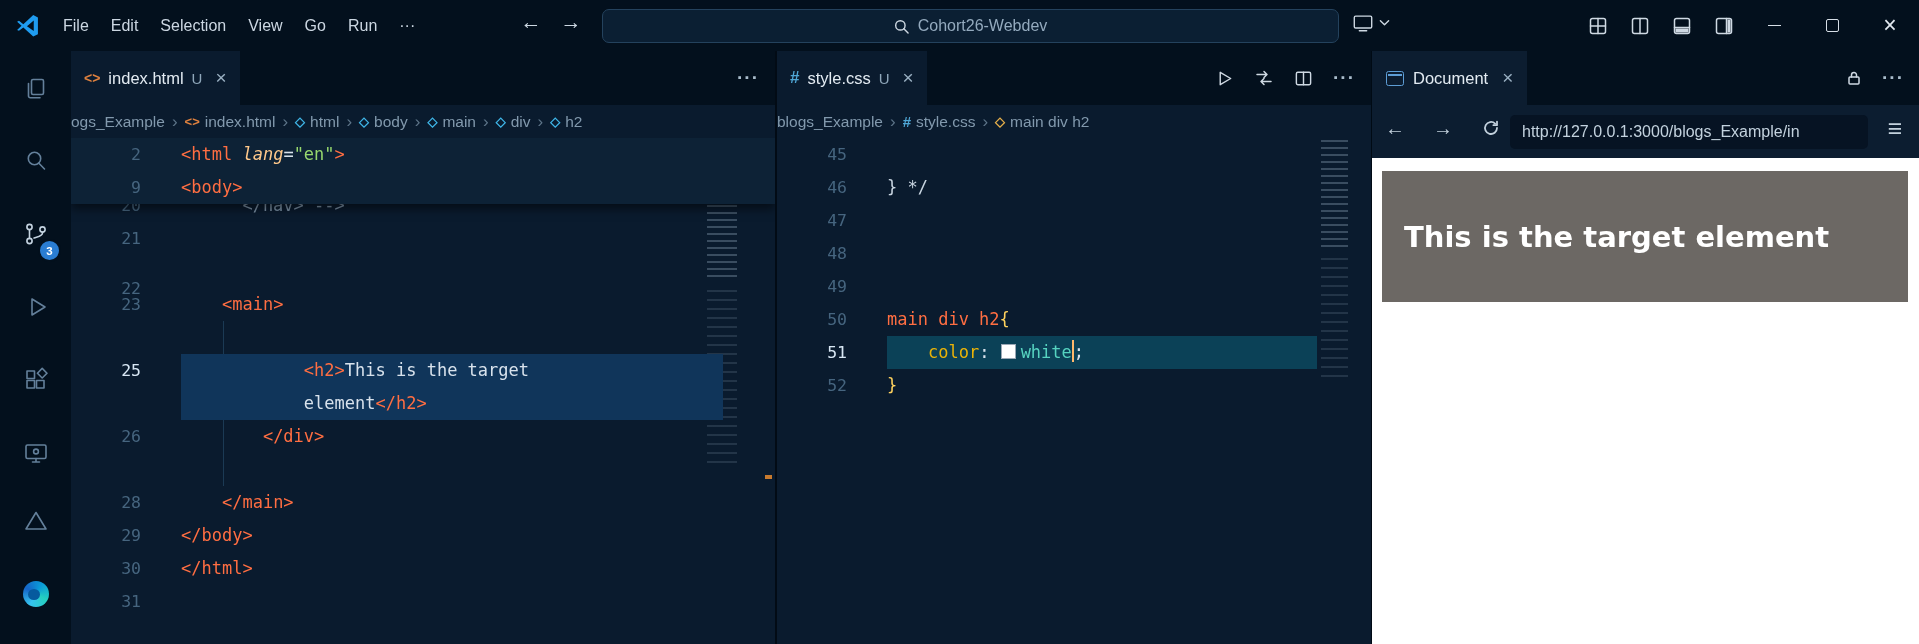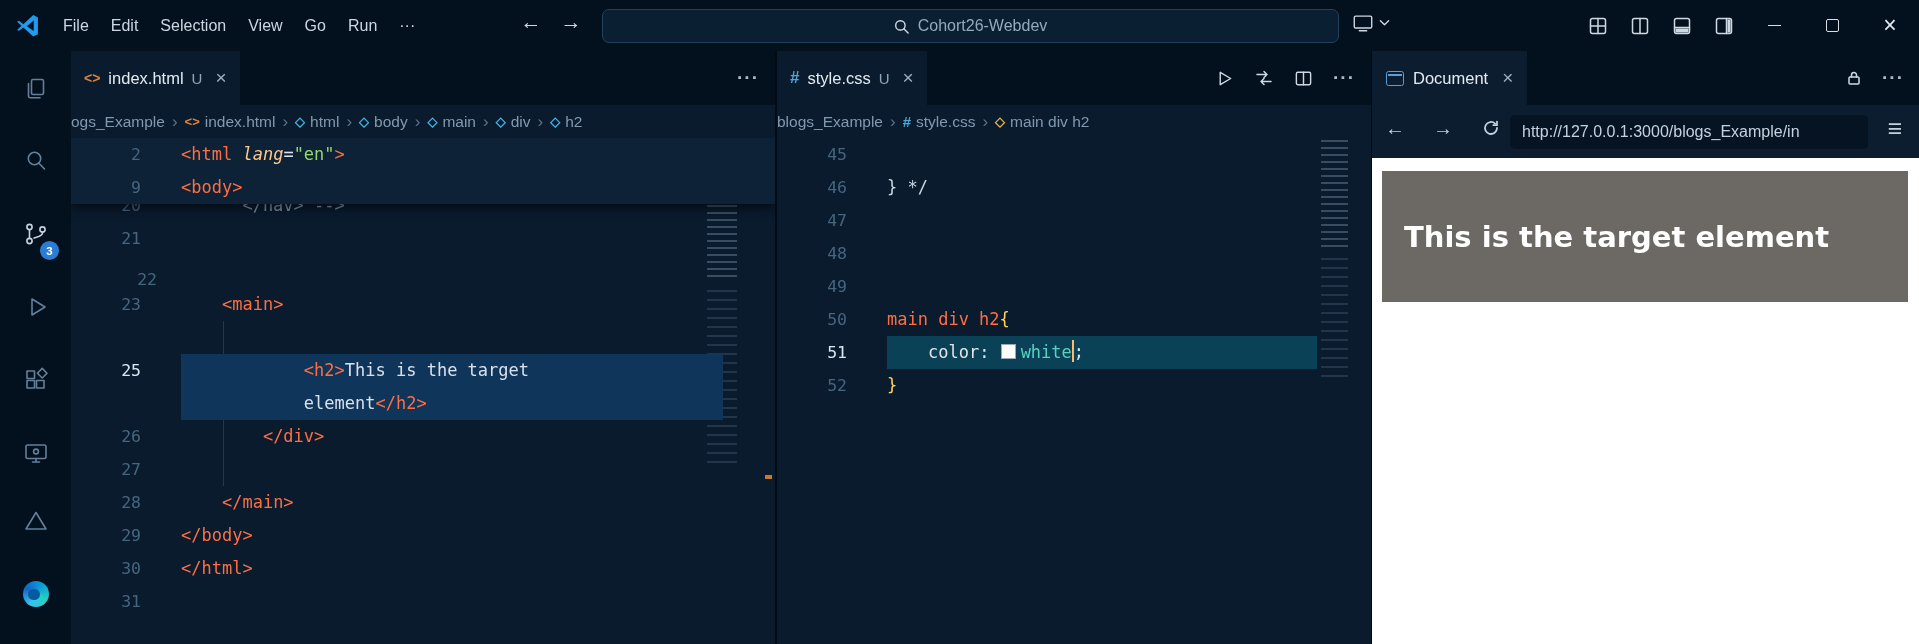--- a/index.html
+++ b/index.html
@@ -71,21 +71,21 @@
   .hl-blue{background:#10355a;}
   .hl-teal{background:#0b4157;}
   .tk-tag{color:#ff6e42;}
   .tk-attr{color:#ffc98b;font-style:italic;}
   .tk-string{color:#97d86e;}
   .tk-punct{color:#d8e2ec;}
   .tk-plain{color:#d8e2ec;}
   .tk-comment{color:#7d93a8;}
   .tk-comment2{color:#c9d6e2;}
   .tk-selector{color:#ff6e42;}
-  .tk-prop{color:#e5e5e5;}
+  .tk-prop{color:#eab308;}
   .tk-value{color:#56d3c0;}
   .tk-brace{color:#ffd25e;}
   .swatch{display:inline-block;width:13px;height:13px;background:#ffffff;border:1px solid #9aa7b5;margin:0 5px -1px 1px;}
   .cursor{display:inline-block;width:2px;height:22px;background:#ffb86c;vertical-align:-4px;}
   .sticky{position:absolute;top:0;left:0;right:0;height:66px;background:#0d2236;box-shadow:0 5px 9px rgba(0,0,0,.5);z-index:3;}
   .rowswrap{position:absolute;left:0;right:0;top:0;bottom:0;z-index:1;}
   .minimap{position:absolute;top:0;bottom:0;}
   .mm-stripes{position:absolute;left:3px;right:7px;
               background:repeating-linear-gradient(to bottom,rgba(147,170,190,.35) 0 2px,transparent 2px 7px);}
   .mm-stripes.faint{background:repeating-linear-gradient(to bottom,rgba(147,170,190,.18) 0 2px,transparent 2px 9px);}
@@ -288,45 +288,41 @@
       <div class="iguide" style="left:194px;top:216px;height:66px"></div>
       <div class="rowswrap">
           <div class="row" style="top: 51px;">
             <span class="ln">20</span>
             <span class="codetext"><span class="tk-comment">      &lt;/nav&gt; --&gt;</span></span>
           </div>
           <div class="row" style="top: 84px;">
             <span class="ln">21</span>
             <span class="codetext"></span>
           </div>
-          <div class="row" style="top: 125px; margin-left: 16px;">
+          <div class="row" style="top: 134px;">
             <span class="ln">22</span>
             <span class="codetext"></span>
           </div>
           <div class="row" style="top: 150px;">
             <span class="ln">23</span>
             <span class="codetext"><span class="tk-plain">    </span><span class="tk-tag">&lt;main&gt;</span></span>
           </div>
           <div class="row" style="top: 216px;">
             <div class="linehl hl-blue" style="left: 110px; width: 542px;"></div>
             <span class="ln active">25</span>
             <span class="codetext"><span class="tk-plain">            </span><span class="tk-tag">&lt;h2&gt;</span><span class="tk-plain">This is the target</span></span>
           </div>
           <div class="row" style="top: 249px;">
             <div class="linehl hl-blue" style="left: 110px; width: 542px;"></div>
             <span class="ln"></span>
             <span class="codetext"><span class="tk-plain">            </span><span class="tk-plain">element</span><span class="tk-tag">&lt;/h2&gt;</span></span>
           </div>
           <div class="row" style="top: 282px;">
             <span class="ln">26</span>
             <span class="codetext"><span class="tk-plain">        </span><span class="tk-tag">&lt;/div&gt;</span></span>
-          </div>
-          <div class="row" style="top: 315px;">
-            <span class="ln">27</span>
-            <span class="codetext"></span>
           </div>
           <div class="row" style="top: 348px;">
             <span class="ln">28</span>
             <span class="codetext"><span class="tk-plain">    </span><span class="tk-tag">&lt;/main&gt;</span></span>
           </div>
           <div class="row" style="top: 381px;">
             <span class="ln">29</span>
             <span class="codetext"><span class="tk-tag">&lt;/body&gt;</span></span>
           </div>
           <div class="row" style="top: 414px;">

